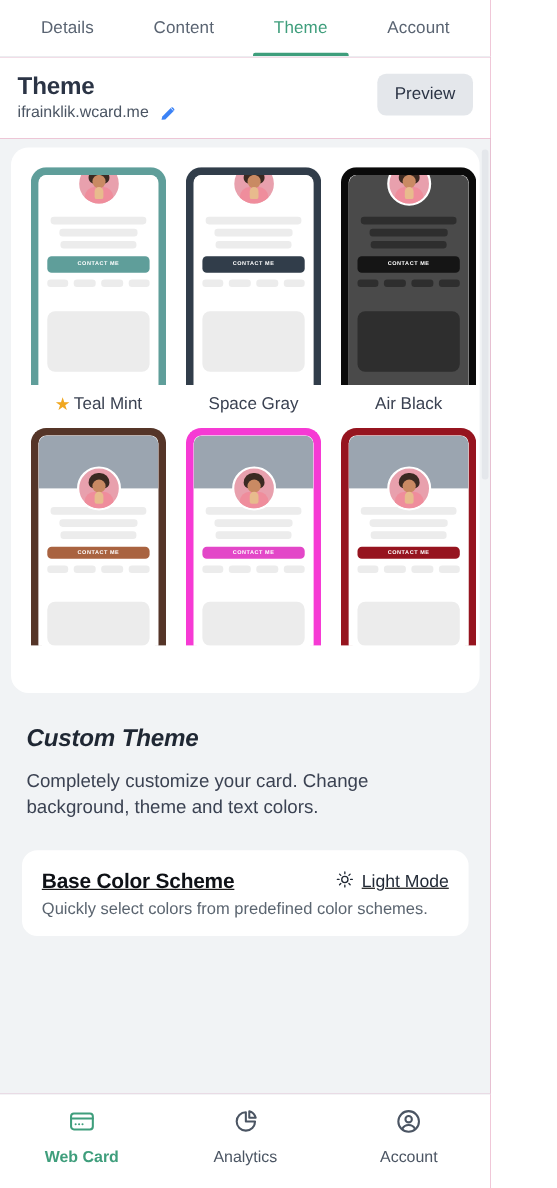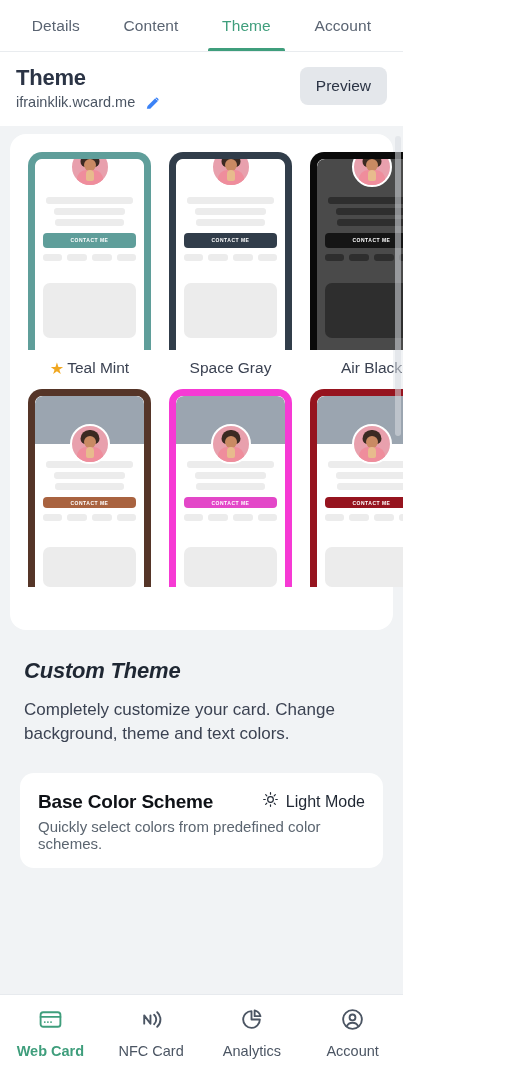--- a/index.html
+++ b/index.html
@@ -3,21 +3,21 @@
 <meta charset="utf-8">
 <style>
   * { box-sizing: border-box; margin: 0; padding: 0; }
   html, body {
     width: 506px; height: 1080px;
     font-family: "Liberation Sans", sans-serif;
     background: #ffffff;
     overflow: hidden;
   }
   .app {
-    width: 403px; height: 1080px;
+    width: 446px; height: 1080px;
     display: flex; flex-direction: column;
     position: relative;
     background: #be185d;
   }
 
   
   .tabstrip {
     flex: 0 0 auto;
     background: #ffffff;
     display: flex;
@@ -208,21 +208,21 @@
     font-size: 17px; color: #3b4252; line-height: 1.45; max-width: 400px;
   }
 
   .basecard {
     background: #ffffff;
     border-radius: 14px;
     margin: 26px 10px 0 10px;
     padding: 18px 18px 16px 18px;
   }
   .basecard-top {
-    display: flex; align-items: flex-start; justify-content: space-between;
+    display: flex; align-items: center; justify-content: space-between; text-decoration: underline;
   }
   .base-h { font-size: 19px; font-weight: 700; color: #0e1116; letter-spacing: -.2px; }
   .lightmode {
     display: flex; align-items: center; gap: 7px;
     font-size: 16px; color: #1f2733;
     cursor: pointer;
   }
   .base-p { font-size: 15px; color: #5b6570; margin-top: 5px; }
 
   
@@ -508,28 +508,20 @@
       <div class="navitem active">
         <span><svg width="25" height="25" viewBox="0 0 24 24" fill="none" stroke="currentColor" stroke-width="1.8" stroke-linecap="round">
             <rect x="2.5" y="5" width="19" height="14" rx="2.5"></rect>
             <path d="M2.5 9.5h19"></path>
             <path d="M6.5 14.5h.01M9.5 14.5h.01M12.5 14.5h.01"></path>
           </svg></span>
         <span class="navlabel">Web Card</span>
       </div>
       <div class="navitem">
         <span><svg width="25" height="25" viewBox="0 0 24 24" fill="none" stroke="currentColor" stroke-width="1.8" stroke-linecap="round" stroke-linejoin="round">
-            <path d="M5 16V8l6 8V8"></path>
-            <path d="M14.5 7.5a6 6 0 0 1 0 9"></path>
-            <path d="M17.5 5a9.5 9.5 0 0 1 0 14"></path>
-          </svg></span>
-        <span class="navlabel">NFC Card</span>
-      </div>
-      <div class="navitem">
-        <span><svg width="25" height="25" viewBox="0 0 24 24" fill="none" stroke="currentColor" stroke-width="1.8" stroke-linecap="round" stroke-linejoin="round">
             <path d="M12 4a8 8 0 1 0 8 8h-8Z"></path>
             <path d="M15 3.2v5.6h5.6A7.9 7.9 0 0 0 15 3.2Z"></path>
           </svg></span>
         <span class="navlabel">Analytics</span>
       </div>
       <div class="navitem">
         <span><svg width="25" height="25" viewBox="0 0 24 24" fill="none" stroke="currentColor" stroke-width="1.8" stroke-linecap="round">
             <circle cx="12" cy="12" r="9"></circle>
             <circle cx="12" cy="10" r="2.8"></circle>
             <path d="M6.4 18.6a6.2 6.2 0 0 1 11.2 0"></path>

